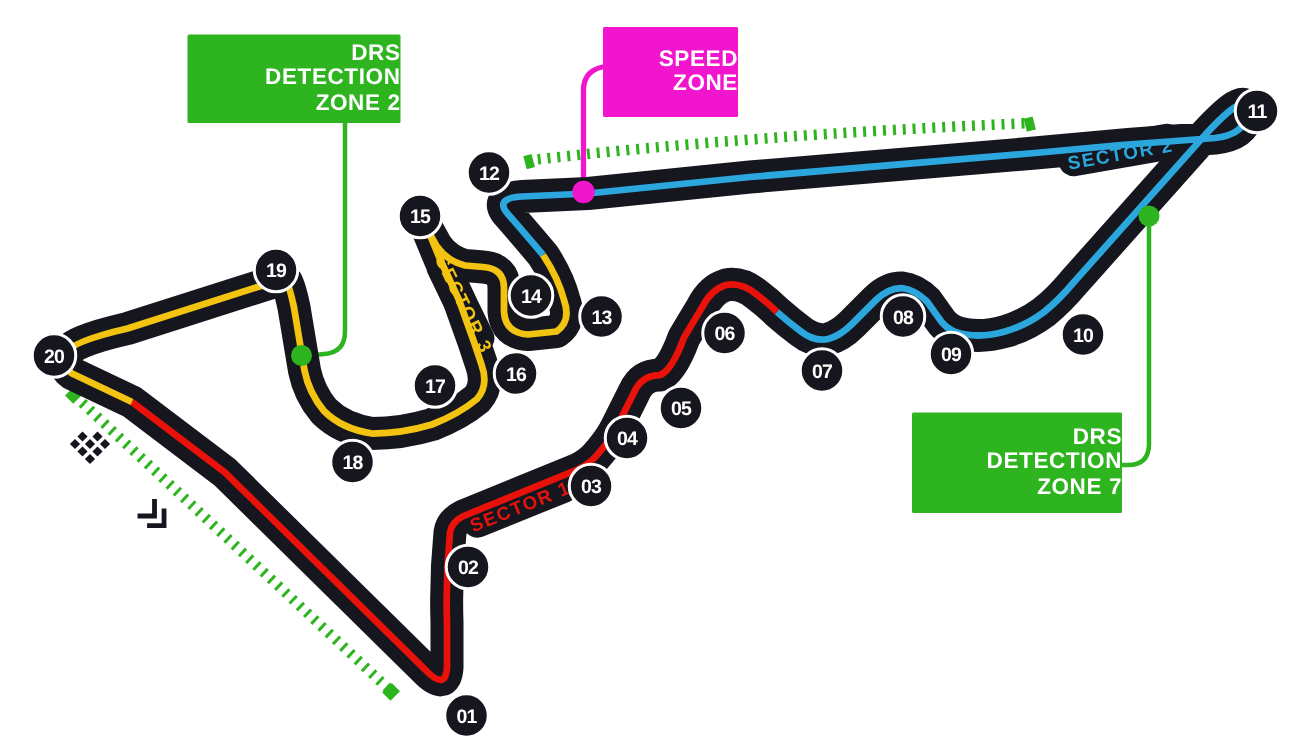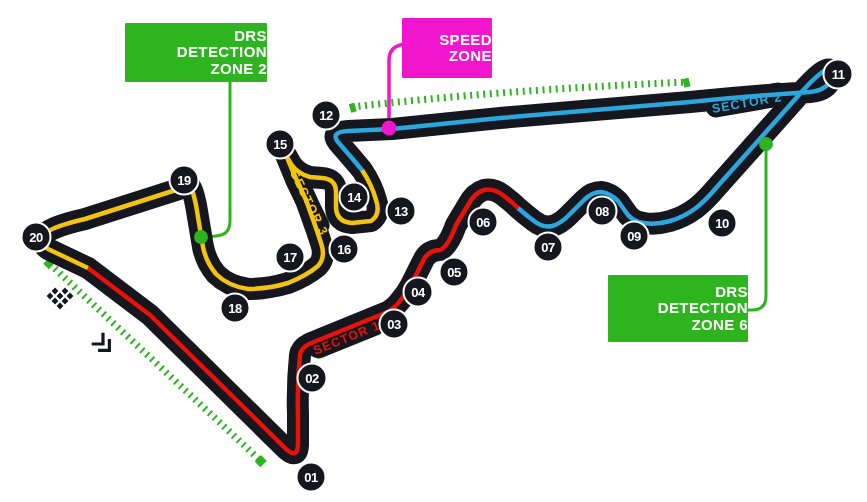--- a/index.html
+++ b/index.html
@@ -198,15 +198,15 @@
   </div>
 
   <div class="callout magenta" style="left:402px;top:18px;width:90px;height:60px;">
     <span>SPEED</span>
     <span>ZONE</span>
   </div>
 
   <div class="callout green" style="left:608px;top:275px;width:140px;height:67px;">
     <span>DRS</span>
     <span>DETECTION</span>
-    <span>ZONE 6</span>
+    <span>ZONE 7</span>
   </div>
 </div>
 
 </body></html>

